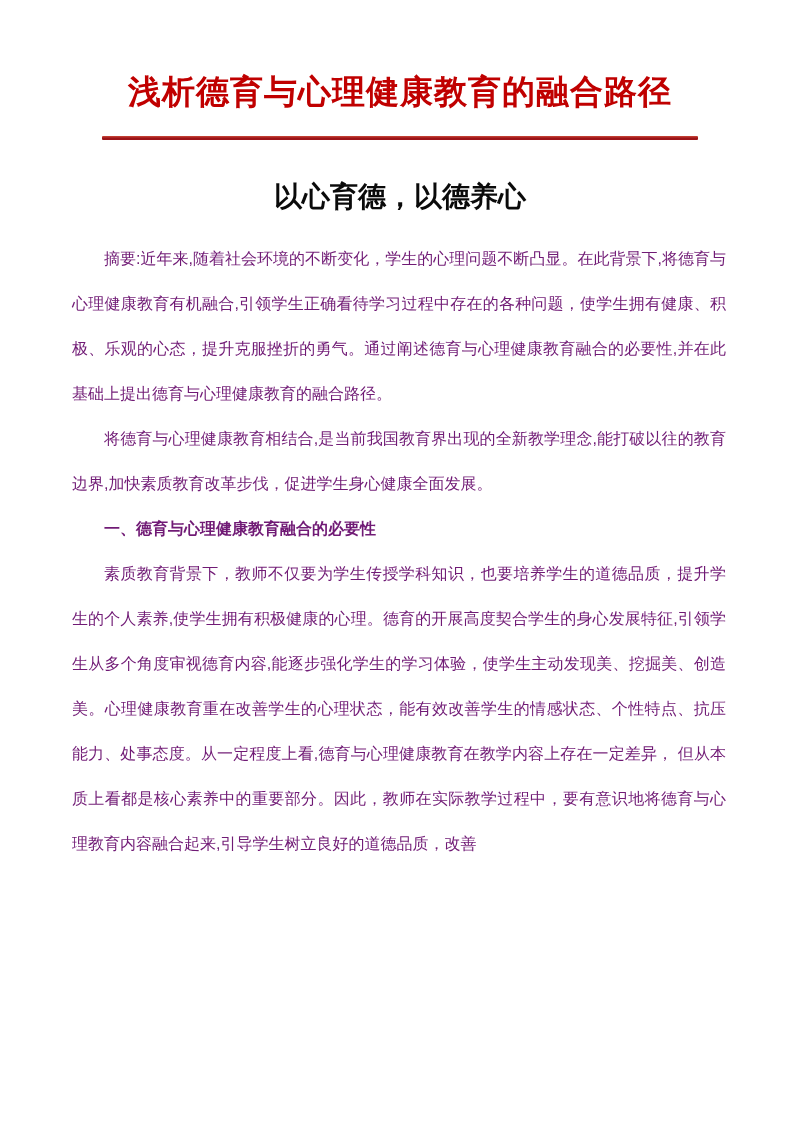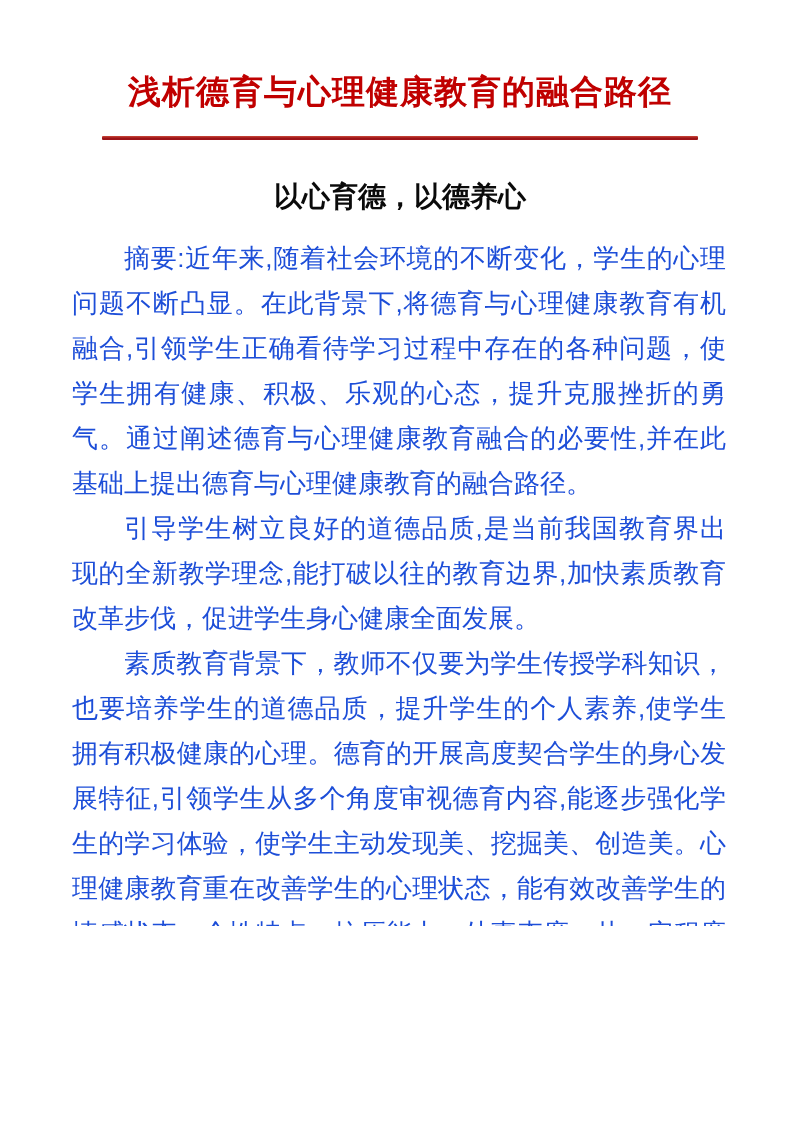--- a/index.html
+++ b/index.html
@@ -41,45 +41,45 @@
     padding-top: 24px;
     padding-bottom: 6px;
     text-align: center;
     font-size: 28px;
     line-height: 34px;
     font-weight: bold;
     color: #0a0a0a;
   }
   .para {
     margin: 0;
-    font-size: 26px;
+    font-size: 16px;
     line-height: 45px;
     text-align: justify;
     text-indent: 2em;
     word-break: break-all;
-    color: #1d4ed8;
+    color: #701a75;
   }
   .para.bold,
   .bold-inline {
     font-weight: bold;
   }
 </style>
 </head>
 <body>
 
 <div class="page">
   <h1 class="doc-title">浅析德育与心理健康教育的融合路径</h1>
 
   <div class="title-divider"></div>
 
   <h2 class="doc-subtitle">以心育德，以德养心</h2>
 
   <div class="content">
     <p class="para">摘要:近年来,随着社会环境的不断变化，学生的心理问题不断凸显。在此背景下,将德育与心理健康教育有机融合,引领学生正确看待学习过程中存在的各种问题，使学生拥有健康、积极、乐观的心态，提升克服挫折的勇气。通过阐述德育与心理健康教育融合的必要性,并在此基础上提出德育与心理健康教育的融合路径。</p>
 
 
-    <p class="para">引导学生树立良好的道德品质,是当前我国教育界出现的全新教学理念,能打破以往的教育边界,加快素质教育改革步伐，促进学生身心健康全面发展。</p>
+    <p class="para">将德育与心理健康教育相结合,是当前我国教育界出现的全新教学理念,能打破以往的教育边界,加快素质教育改革步伐，促进学生身心健康全面发展。</p>
+
+    <p class="para bold">一、德育与心理健康教育融合的必要性</p>
 
     <p class="para">素质教育背景下，教师不仅要为学生传授学科知识，也要培养学生的道德品质，提升学生的个人素养,使学生拥有积极健康的心理。德育的开展高度契合学生的身心发展特征,引领学生从多个角度审视德育内容,能逐步强化学生的学习体验，使学生主动发现美、挖掘美、创造美。心理健康教育重在改善学生的心理状态，能有效改善学生的情感状态、个性特点、抗压能力、处事态度。从一定程度上看,德育与心理健康教育在教学内容上存在一定差异， 但从本质上看都是核心素养中的重要部分。因此，教师在实际教学过程中，要有意识地将德育与心理教育内容融合起来,引导学生树立良好的道德品质，改善</p>
-
-    <p class="para bold">一、德育与心理健康教育融合的必要性</p>
   </div>
 </div>
 
 </body></html>

